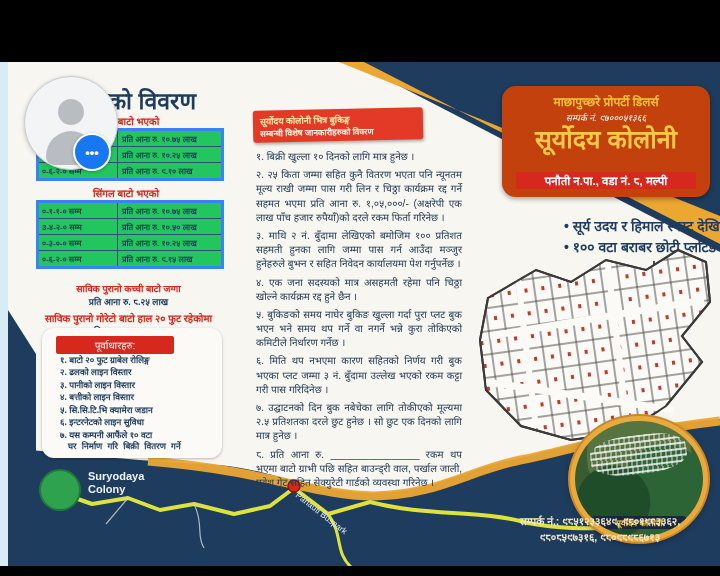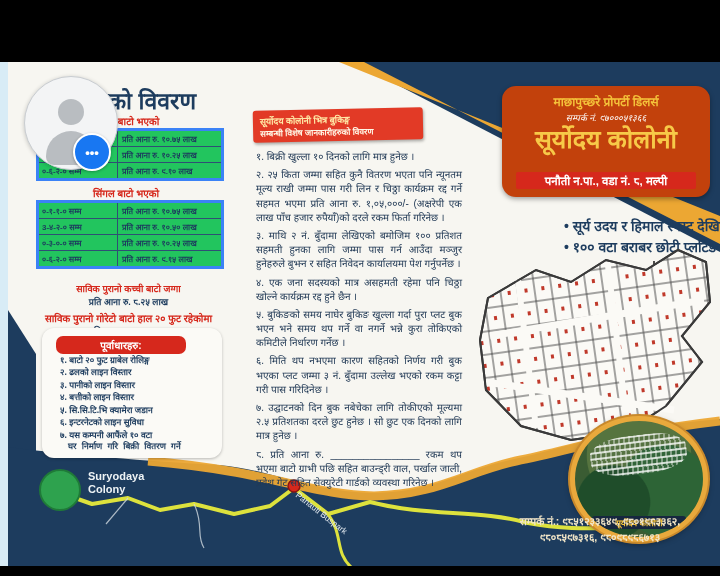--- a/index.html
+++ b/index.html
@@ -17,22 +17,22 @@
   .t-row{display:flex;border-top:1px solid #2f4f74;}
   .t-row:first-child{border-top:0;}
   .t-cell-l{width:72px;padding:2px 3px;border-right:1px solid #2f4f74;font-size:8px;
             font-weight:bold;color:#1d3c5e;white-space:nowrap;}
   .t-cell-r{flex:1;padding:2px 4px;font-size:8px;font-weight:bold;color:#1d3c5e;white-space:nowrap;}
   .sec-head{position:absolute;font-size:10px;font-weight:bold;color:#d6281c;text-align:center;}
   .rate-line{position:absolute;font-size:9px;font-weight:bold;color:#1d3c5e;text-align:center;}
 
   .infra-card{position:absolute;left:34px;top:266px;width:180px;height:130px;background:#fbfaf6;
               border-radius:12px;box-shadow:0 1px 3px rgba(0,0,0,.25);}
-  .infra-bar{position:absolute;left:14px;top:8px;width:130px;background:#d6281c;color:#fff;
-             font-size:10px;font-weight:bold;text-align:center;padding:2px 0;border-radius:7px;}
+  .infra-bar{position:absolute;left:14px;top:8px;width:118px;background:#d6281c;color:#fff;
+             font-size:10px;font-weight:normal;text-align:center;padding:2px 0;border-radius:2px;}
   .infra-item{font-size:8.6px;font-weight:bold;color:#1d3c5e;line-height:1.45;white-space:nowrap;}
 
   
   .m-head{position:absolute;left:245px;top:47px;width:156px;background:#e23a26;border-radius:3px;
           padding:4px 7px;box-shadow:1px 2px 3px rgba(0,0,0,.3);transform:rotate(-1.2deg);}
   .m-head .l1{font-size:9px;font-weight:bold;color:#ffe9a6;white-space:nowrap;}
   .m-head .l2{font-size:8.4px;font-weight:bold;color:#fff7e6;white-space:nowrap;}
   .m-items{position:absolute;left:248px;top:88px;width:206px;}
   .m-item{font-size:10px;color:#223a56;font-weight:500;line-height:1.42;text-align:justify;
           margin-bottom:4px;}

